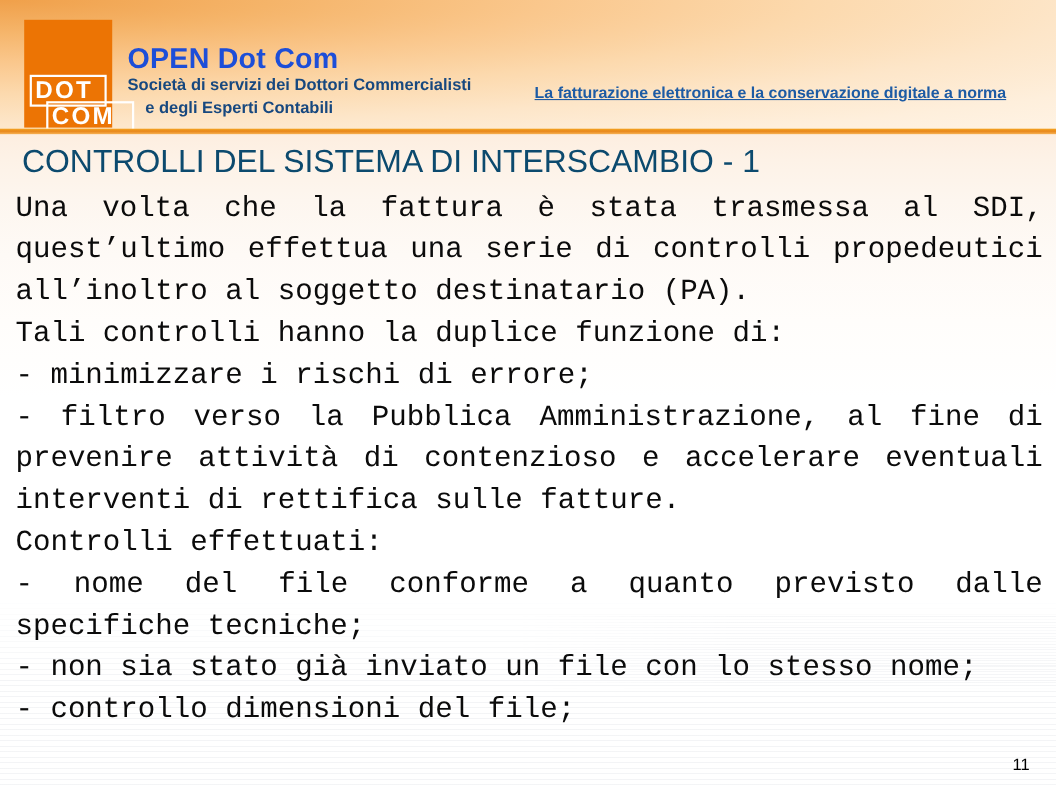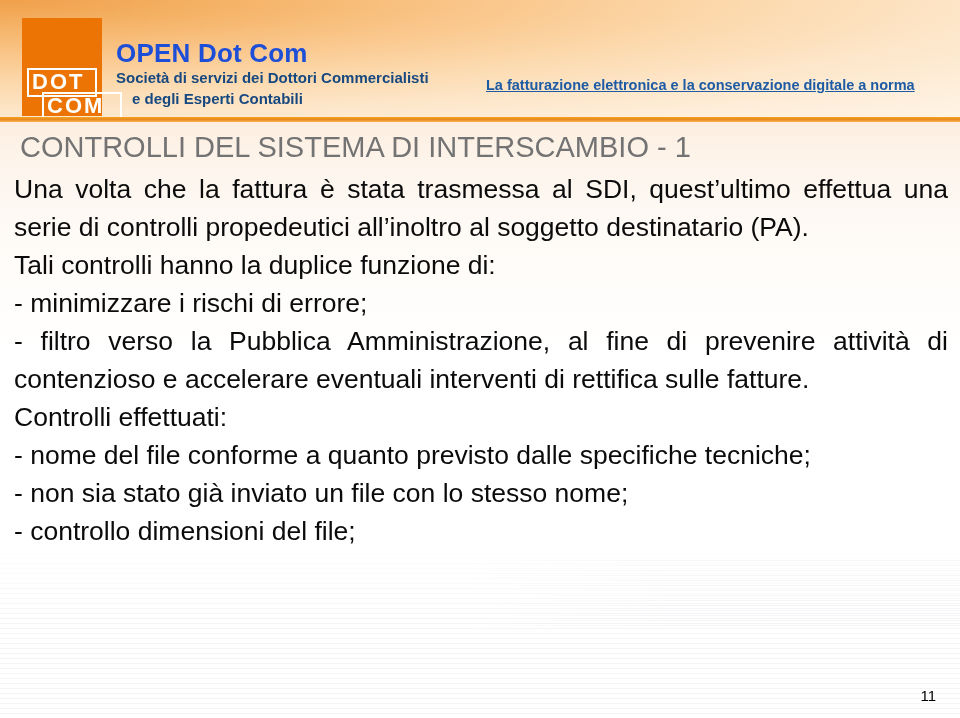--- a/index.html
+++ b/index.html
@@ -181,36 +181,37 @@
     font-weight: bold;
     white-space: nowrap;
     text-decoration: underline;
   }
 
   
   .slide-title {
     position: absolute;
     left: 20px;
     top: 131px;
-    color: #737373;
+    color: #0c4a6e;
     font-size: 29px;
     font-weight: normal;
     white-space: nowrap;
     letter-spacing: 0px;
   }
 
   
   .content {
     position: absolute;
     left: 14px;
     top: 170px;
     width: 934px;
     color: #0b0b0b;
     font-size: 26.5px;
     line-height: 38px;
+    font-family: Liberation Mono, monospace;
   }
   .content p {
     margin: 0;
     padding: 0;
   }
   .just {
     text-align: justify;
     text-justify: inter-word;
   }
 

